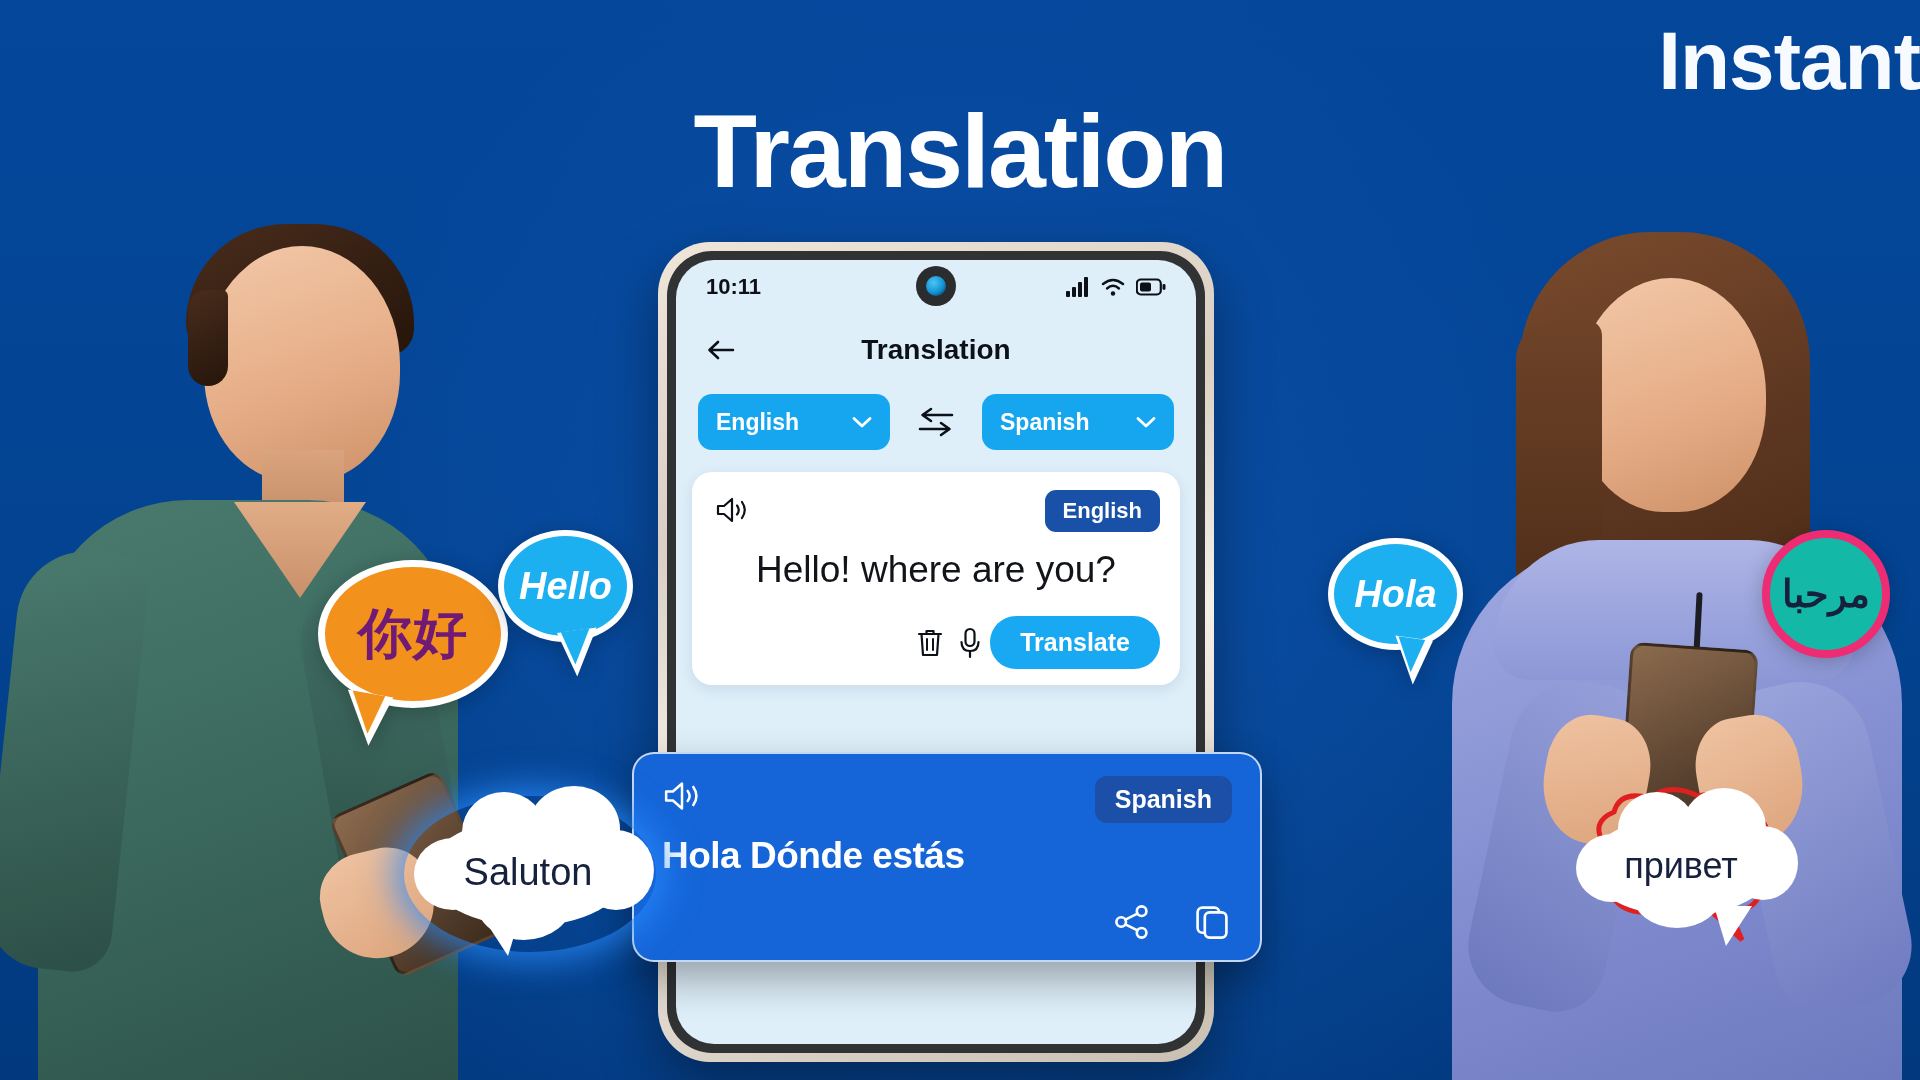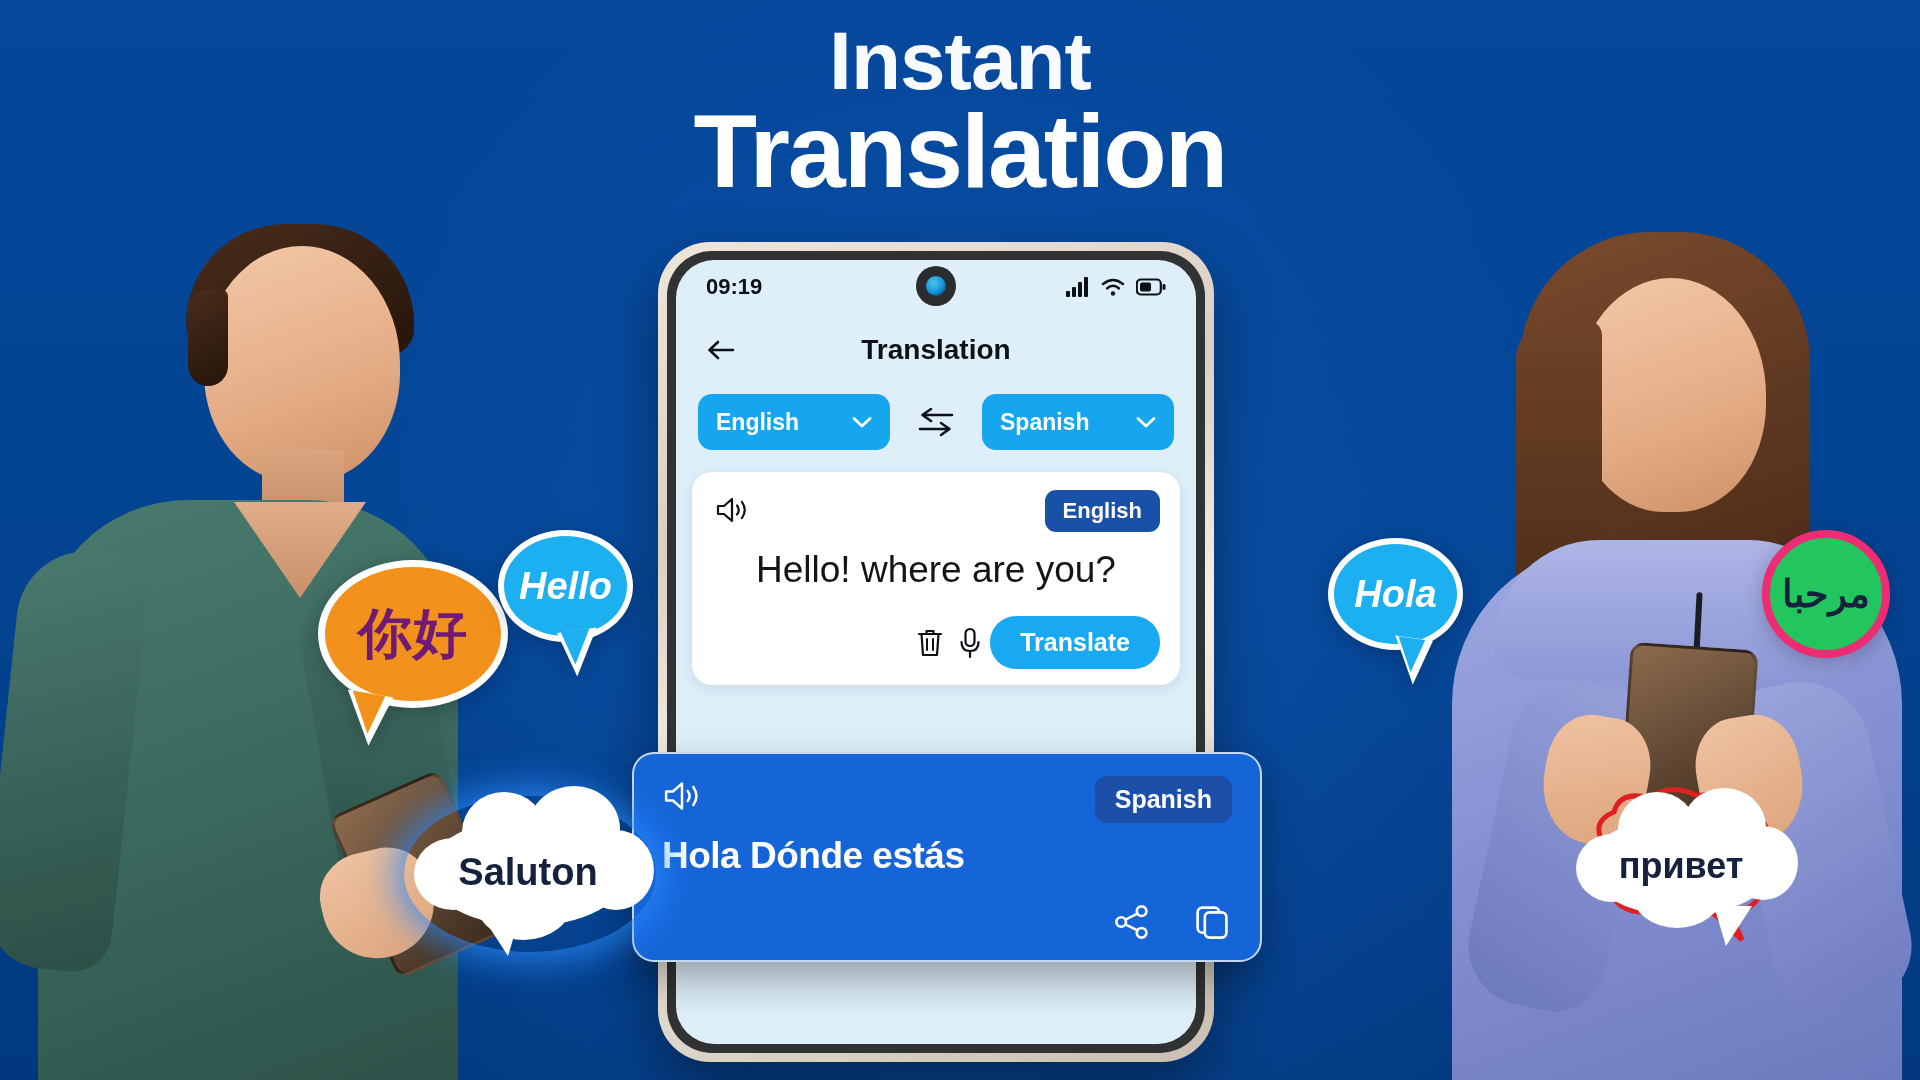--- a/index.html
+++ b/index.html
@@ -34,20 +34,21 @@
     text-align: center;
     z-index: 30;
     line-height: 1.04;
     letter-spacing: -0.5px;
   }
   .headline-row {
     display: flex;
     align-items: flex-end;
     justify-content: center;
     gap: 22px;
+    flex-direction: column;
   }
   .hl-word {
     color: #F7FAFF;
     font-size: 82px;
     font-weight: 700;
     letter-spacing: -1px;
   }
   .hl-badge {
     background: #ED1C24;
     color: #FFFFFF;
@@ -224,21 +225,21 @@
   .b-hola .bub-tail-in {
     position: absolute; left: 62px; bottom: -28px;
     border-left: 17px solid transparent;
     border-right: 10px solid transparent;
     border-top: 34px solid #1CB0F0;
     transform: rotate(8deg);
   }
 
   .b-marhaba {
     left: 1762px; top: 530px; width: 128px; height: 128px;
-    background: #22c55e; border: 8px solid #ED2C74; border-radius: 50%;
+    background: #14b8a6; border: 8px solid #ED2C74; border-radius: 50%;
   }
   .b-marhaba span { color: #16213E; font-size: 38px; font-weight: 700; direction: rtl; }
 
   
   .cloud {
     position: absolute;
     z-index: 22;
     display: flex; align-items: center; justify-content: center;
   }
   .cloud .cloud-shape {
@@ -247,21 +248,21 @@
     border-radius: 50%;
   }
   .cloud .lobe {
     position: absolute;
     background: #FFFFFF;
     border-radius: 50%;
   }
   .cloud span {
     position: relative; z-index: 3;
     color: #16213E;
-    font-weight: 700;
+    font-weight: 400;
   }
 
   .b-saluton { left: 428px; top: 818px; width: 200px; height: 108px; }
   .b-saluton span { font-size: 38px; }
   .b-saluton .lobe-a { left: -14px; top: 20px;  width: 78px;  height: 72px; }
   .b-saluton .lobe-b { left: 34px;  top: -26px; width: 84px;  height: 80px; }
   .b-saluton .lobe-c { left: 100px; top: -32px; width: 92px;  height: 86px; }
   .b-saluton .lobe-d { left: 150px; top: 12px;  width: 76px;  height: 80px; }
   .b-saluton .lobe-e { left: 48px;  top: 46px;  width: 96px;  height: 76px; }
   .b-saluton .tail   { position:absolute; left: 54px; bottom: -30px;
@@ -592,21 +593,21 @@
   <i class="cloud-shape"></i>
   <i class="tail"></i>
   <span>привет</span>
 </div>
 
 <div class="phone">
   <div class="phone-frame">
     <div class="phone-screen">
 
       <div class="status-bar">
-        <div class="status-time">09:19</div>
+        <div class="status-time">10:11</div>
 
         <div class="camera-dot">
           <div class="lens"></div>
         </div>
 
         <div class="status-icons">
           <svg width="24" height="20" viewBox="0 0 24 20">
             <rect x="0" y="14" width="4" height="6" rx="1" fill="#0D1117"></rect>
             <rect x="6" y="10" width="4" height="10" rx="1" fill="#0D1117"></rect>
             <rect x="12" y="5" width="4" height="15" rx="1" fill="#0D1117"></rect>

